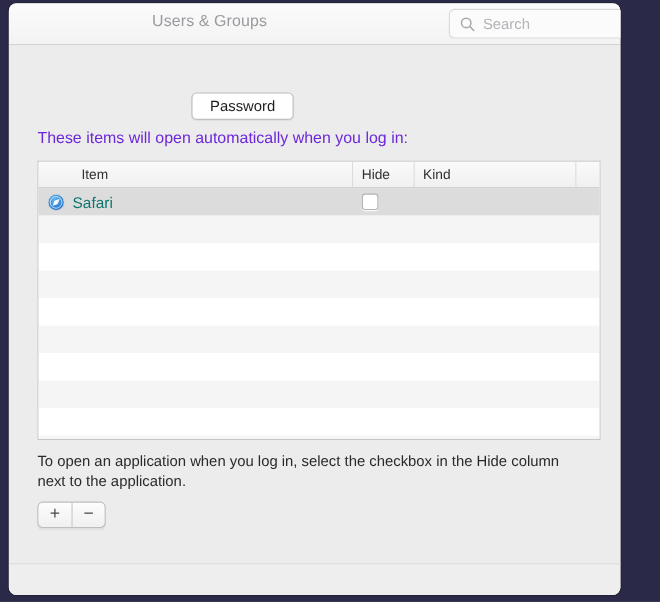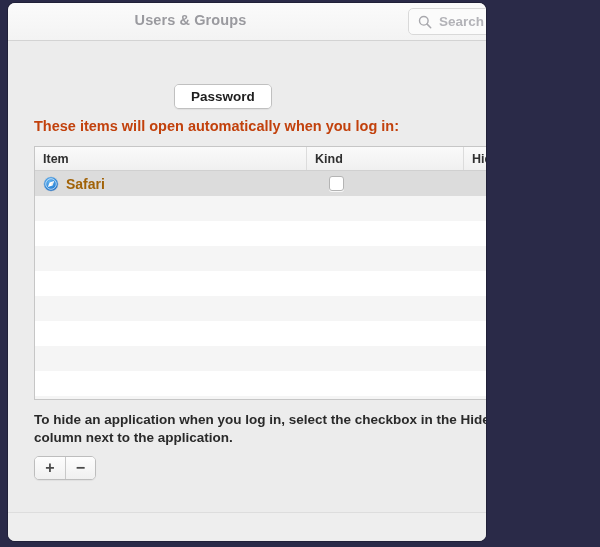--- a/index.html
+++ b/index.html
@@ -11,27 +11,26 @@
     background: #2a2a48;
     font-family: "Liberation Sans", sans-serif;
     -webkit-font-smoothing: antialiased;
   }
 
   
   #window {
     position: absolute;
     left: 8px;
     top: 3px;
-    width: 478px;
+    width: 556px;
     height: 538px;
     background: #ececec;
     border-radius: 7px;
     overflow: hidden;
     box-shadow: 0 0 0 1px rgba(0,0,0,0.22);
-    font-weight: bold;
   }
 
   
   #toolbar {
     position: absolute;
     left: 0; top: 0;
     width: 585px; height: 38px;
     background: linear-gradient(to bottom, #fbfbfb 0%, #f3f3f3 100%);
     border-bottom: 1px solid #d3d3d3;
   }
@@ -103,21 +102,21 @@
   .tab + .tab { border-left: 1px solid #c3c3c3; }
   .tab.selected {
     background: #ffffff;
   }
 
   
   #intro-label {
     position: absolute;
     left: 26px; top: 77px;
     font-size: 14.5px;
-    color: #c2410c;
+    color: #6d28d9;
   }
 
   
   #table {
     position: absolute;
     left: 26px; top: 105px;
     width: 512px; height: 254px;
     border: 1px solid #c6c6c6;
     background: #ffffff;
     overflow: hidden;
@@ -131,32 +130,32 @@
   }
   .th {
     font-size: 12.5px;
     color: #303030;
     display: flex;
     align-items: center;
     padding-left: 8px;
     border-right: 1px solid #dcdcdc;
     height: 100%;
   }
-  .th.col-item { width: 272px; }
+  .th.col-item { width: 272px; margin-left: 31px; }
   .th.col-kind { width: 157px; }
   .th.col-hide { width: 59px; }
   .th.col-pad  { width: 22px; border-right: none; }
 
   #table-rows { position: relative; }
   .row {
     display: flex;
     align-items: center;
     height: 25px;
     font-size: 14px;
-    color: #a16207;
+    color: #0f766e;
   }
   .row.odd  { background: #ffffff; }
   .row.even { background: #f5f5f5; }
   .row.selected { background: #dcdcdc; }
 
   .cell-item {
     width: 272px;
     display: flex;
     align-items: center;
     padding-left: 8px;
@@ -247,22 +246,22 @@
     <div id="tabs">
       <div class="tab selected">Password</div>
     </div>
 
     <div id="intro-label">These items will open automatically when you log in:</div>
 
     <div id="table">
 
       <div id="table-header">
         <div class="th col-item">Item</div>
+        <div class="th col-hide">Hide</div>
         <div class="th col-kind">Kind</div>
-        <div class="th col-hide">Hide</div>
         <div class="th col-pad"></div>
       </div>
 
       <div id="table-rows">
 
         <div class="row selected">
           <div class="cell-item">
             <span class="app-icon">
               <svg class="app-icon" viewBox="0 0 16 16">
                 <defs>
@@ -290,21 +289,21 @@
         <div class="row even"></div>
         <div class="row odd"></div>
         <div class="row even"></div>
         <div class="row odd"></div>
         <div class="row even"></div>
         <div class="row odd"></div>
         <div class="row even"></div>
       </div>
     </div>
 
-    <div id="help-text">To hide an application when you log in, select the checkbox in the Hide column next to the application.</div>
+    <div id="help-text">To open an application when you log in, select the checkbox in the Hide column next to the application.</div>
 
     <div id="addremove">
       <div class="segbtn">+</div>
       <div class="segbtn">−</div>
     </div>
 
   </div>
 
   <div id="bottom-strip"></div>
 

